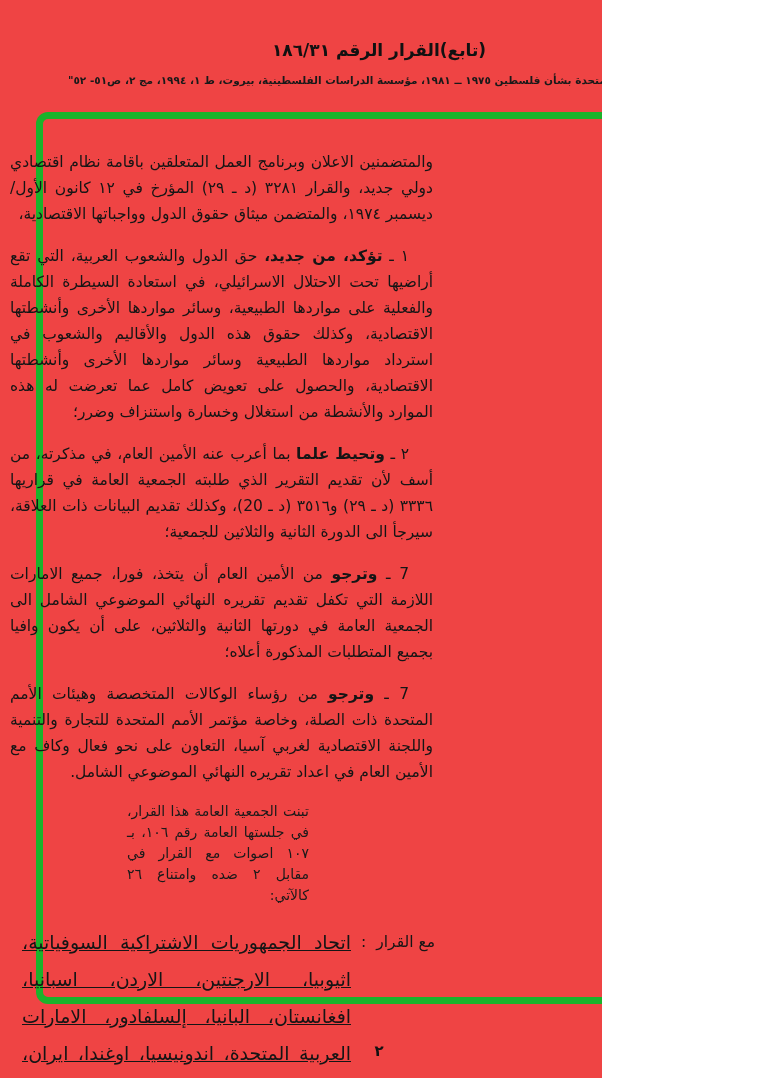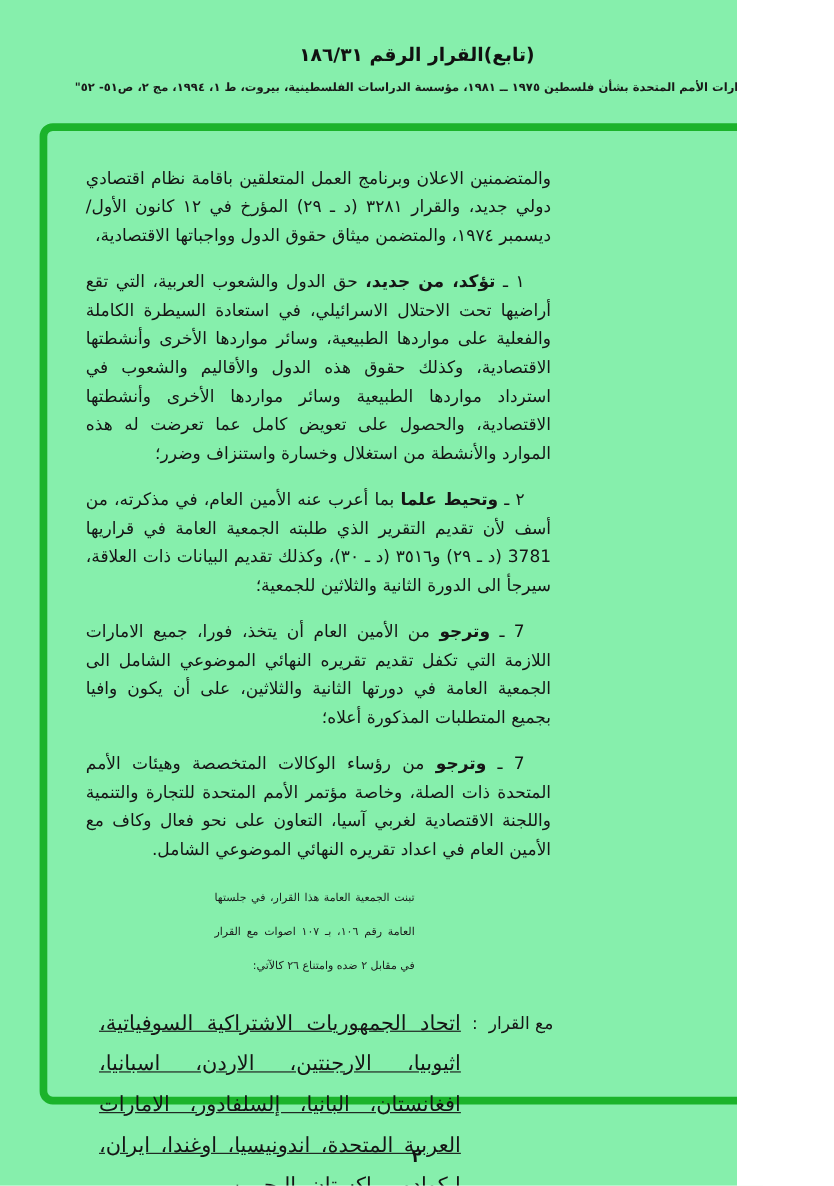--- a/index.html
+++ b/index.html
@@ -1,17 +1,17 @@
 <!DOCTYPE html>
 <html lang="ar"><head>
 <meta charset="utf-8">
 <style>
   html,body{margin:0;padding:0;background:#ffffff;}
   .page{
-    position:relative;width:670px;height:1078px;background:#86efac;
+    position:relative;width:602px;height:1078px;background:#ef4444;
     font-family:"DejaVu Sans",sans-serif;color:#141414;overflow:hidden;
   }
   .header-title{
     position:absolute;top:40px;left:0;width:758px;text-align:center;
     direction:rtl;font-size:17px;font-weight:bold;color:#111;
   }
   .header-citation{
     position:absolute;top:74px;left:0;width:758px;text-align:center;
     direction:rtl;font-size:10.5px;font-weight:bold;color:#191919;
   }
@@ -21,21 +21,21 @@
   }
   .content{
     position:absolute;top:133px;right:153px;width:455px;
     direction:rtl;font-size:15.5px;line-height:26px;color:#151515;
   }
   .para{margin:16px;text-align:justify;}
   .para.indent{text-indent:24px;}
   .lead{font-weight:bold;}
   .adoption-note{
     margin:10px 140px 0 0;width:182px;
-    font-size:10px;line-height:31px;text-align:justify;
+    font-size:14px;line-height:21px;text-align:justify;
     text-align-last:right;color:#1a1a1a;
   }
   .vote-row{
     margin:18px 14px 0 28px;display:flex;gap:10px;direction:rtl;
   }
   .vote-label{
     width:74px;flex:0 0 auto;display:flex;justify-content:space-between;
     line-height:37px;font-size:15.5px;
   }
   .vote-countries{
@@ -56,21 +56,21 @@
 
   <div class="header-citation">"قرارات الأمم المتحدة بشأن فلسطين ١٩٧٥ ــ ١٩٨١، مؤسسة الدراسات الفلسطينية، بيروت، ط ١، ١٩٩٤، مج ٢، ص٥١- ٥٢"</div>
 
   <div class="frame" style="border-color: rgb(27, 179, 43);"></div>
 
   <div class="content">
 
     <div>
         <p class="para"><span class="rest">والمتضمنين الاعلان وبرنامج العمل المتعلقين باقامة نظام اقتصادي دولي جديد، والقرار ٣٢٨١ (د ـ ٢٩) المؤرخ في ١٢ كانون الأول/ديسمبر ١٩٧٤، والمتضمن ميثاق حقوق الدول وواجباتها الاقتصادية،</span></p>
         <p class="para indent"><span class="num">١ ـ </span><span class="lead">تؤكد، من جديد،</span><span class="rest"> حق الدول والشعوب العربية، التي تقع أراضيها تحت الاحتلال الاسرائيلي، في استعادة السيطرة الكاملة والفعلية على مواردها الطبيعية، وسائر مواردها الأخرى وأنشطتها الاقتصادية، وكذلك حقوق هذه الدول والأقاليم والشعوب في استرداد مواردها الطبيعية وسائر مواردها الأخرى وأنشطتها الاقتصادية، والحصول على تعويض كامل عما تعرضت له هذه الموارد والأنشطة من استغلال وخسارة واستنزاف وضرر؛</span></p>
-        <p class="para indent"><span class="num">٢ ـ </span><span class="lead">وتحيط علما</span><span class="rest"> بما أعرب عنه الأمين العام، في مذكرته، من أسف لأن تقديم التقرير الذي طلبته الجمعية العامة في قراريها 3781 (د ـ ٢٩) و٣٥١٦ (د ـ ٣٠)، وكذلك تقديم البيانات ذات العلاقة، سيرجأ الى الدورة الثانية والثلاثين للجمعية؛</span></p>
+        <p class="para indent"><span class="num">٢ ـ </span><span class="lead">وتحيط علما</span><span class="rest"> بما أعرب عنه الأمين العام، في مذكرته، من أسف لأن تقديم التقرير الذي طلبته الجمعية العامة في قراريها ٣٣٣٦ (د ـ ٢٩) و٣٥١٦ (د ـ 20)، وكذلك تقديم البيانات ذات العلاقة، سيرجأ الى الدورة الثانية والثلاثين للجمعية؛</span></p>
         <p class="para indent"><span class="num">7 ـ </span><span class="lead">وترجو</span><span class="rest"> من الأمين العام أن يتخذ، فورا، جميع الامارات اللازمة التي تكفل تقديم تقريره النهائي الموضوعي الشامل الى الجمعية العامة في دورتها الثانية والثلاثين، على أن يكون وافيا بجميع المتطلبات المذكورة أعلاه؛</span></p>
         <p class="para indent"><span class="num">7 ـ </span><span class="lead">وترجو</span><span class="rest"> من رؤساء الوكالات المتخصصة وهيئات الأمم المتحدة ذات الصلة، وخاصة مؤتمر الأمم المتحدة للتجارة والتنمية واللجنة الاقتصادية لغربي آسيا، التعاون على نحو فعال وكاف مع الأمين العام في اعداد تقريره النهائي الموضوعي الشامل.</span></p>
       </div>
 
     <div class="adoption-note">تبنت الجمعية العامة هذا القرار، في جلستها العامة رقم ١٠٦، بـ ١٠٧ اصوات مع القرار في مقابل ٢ ضده وامتناع ٢٦ كالآتي:</div>
 
     <div class="vote-row">
       <div class="vote-label">
         <span>مع القرار</span>
         <span>:</span>

